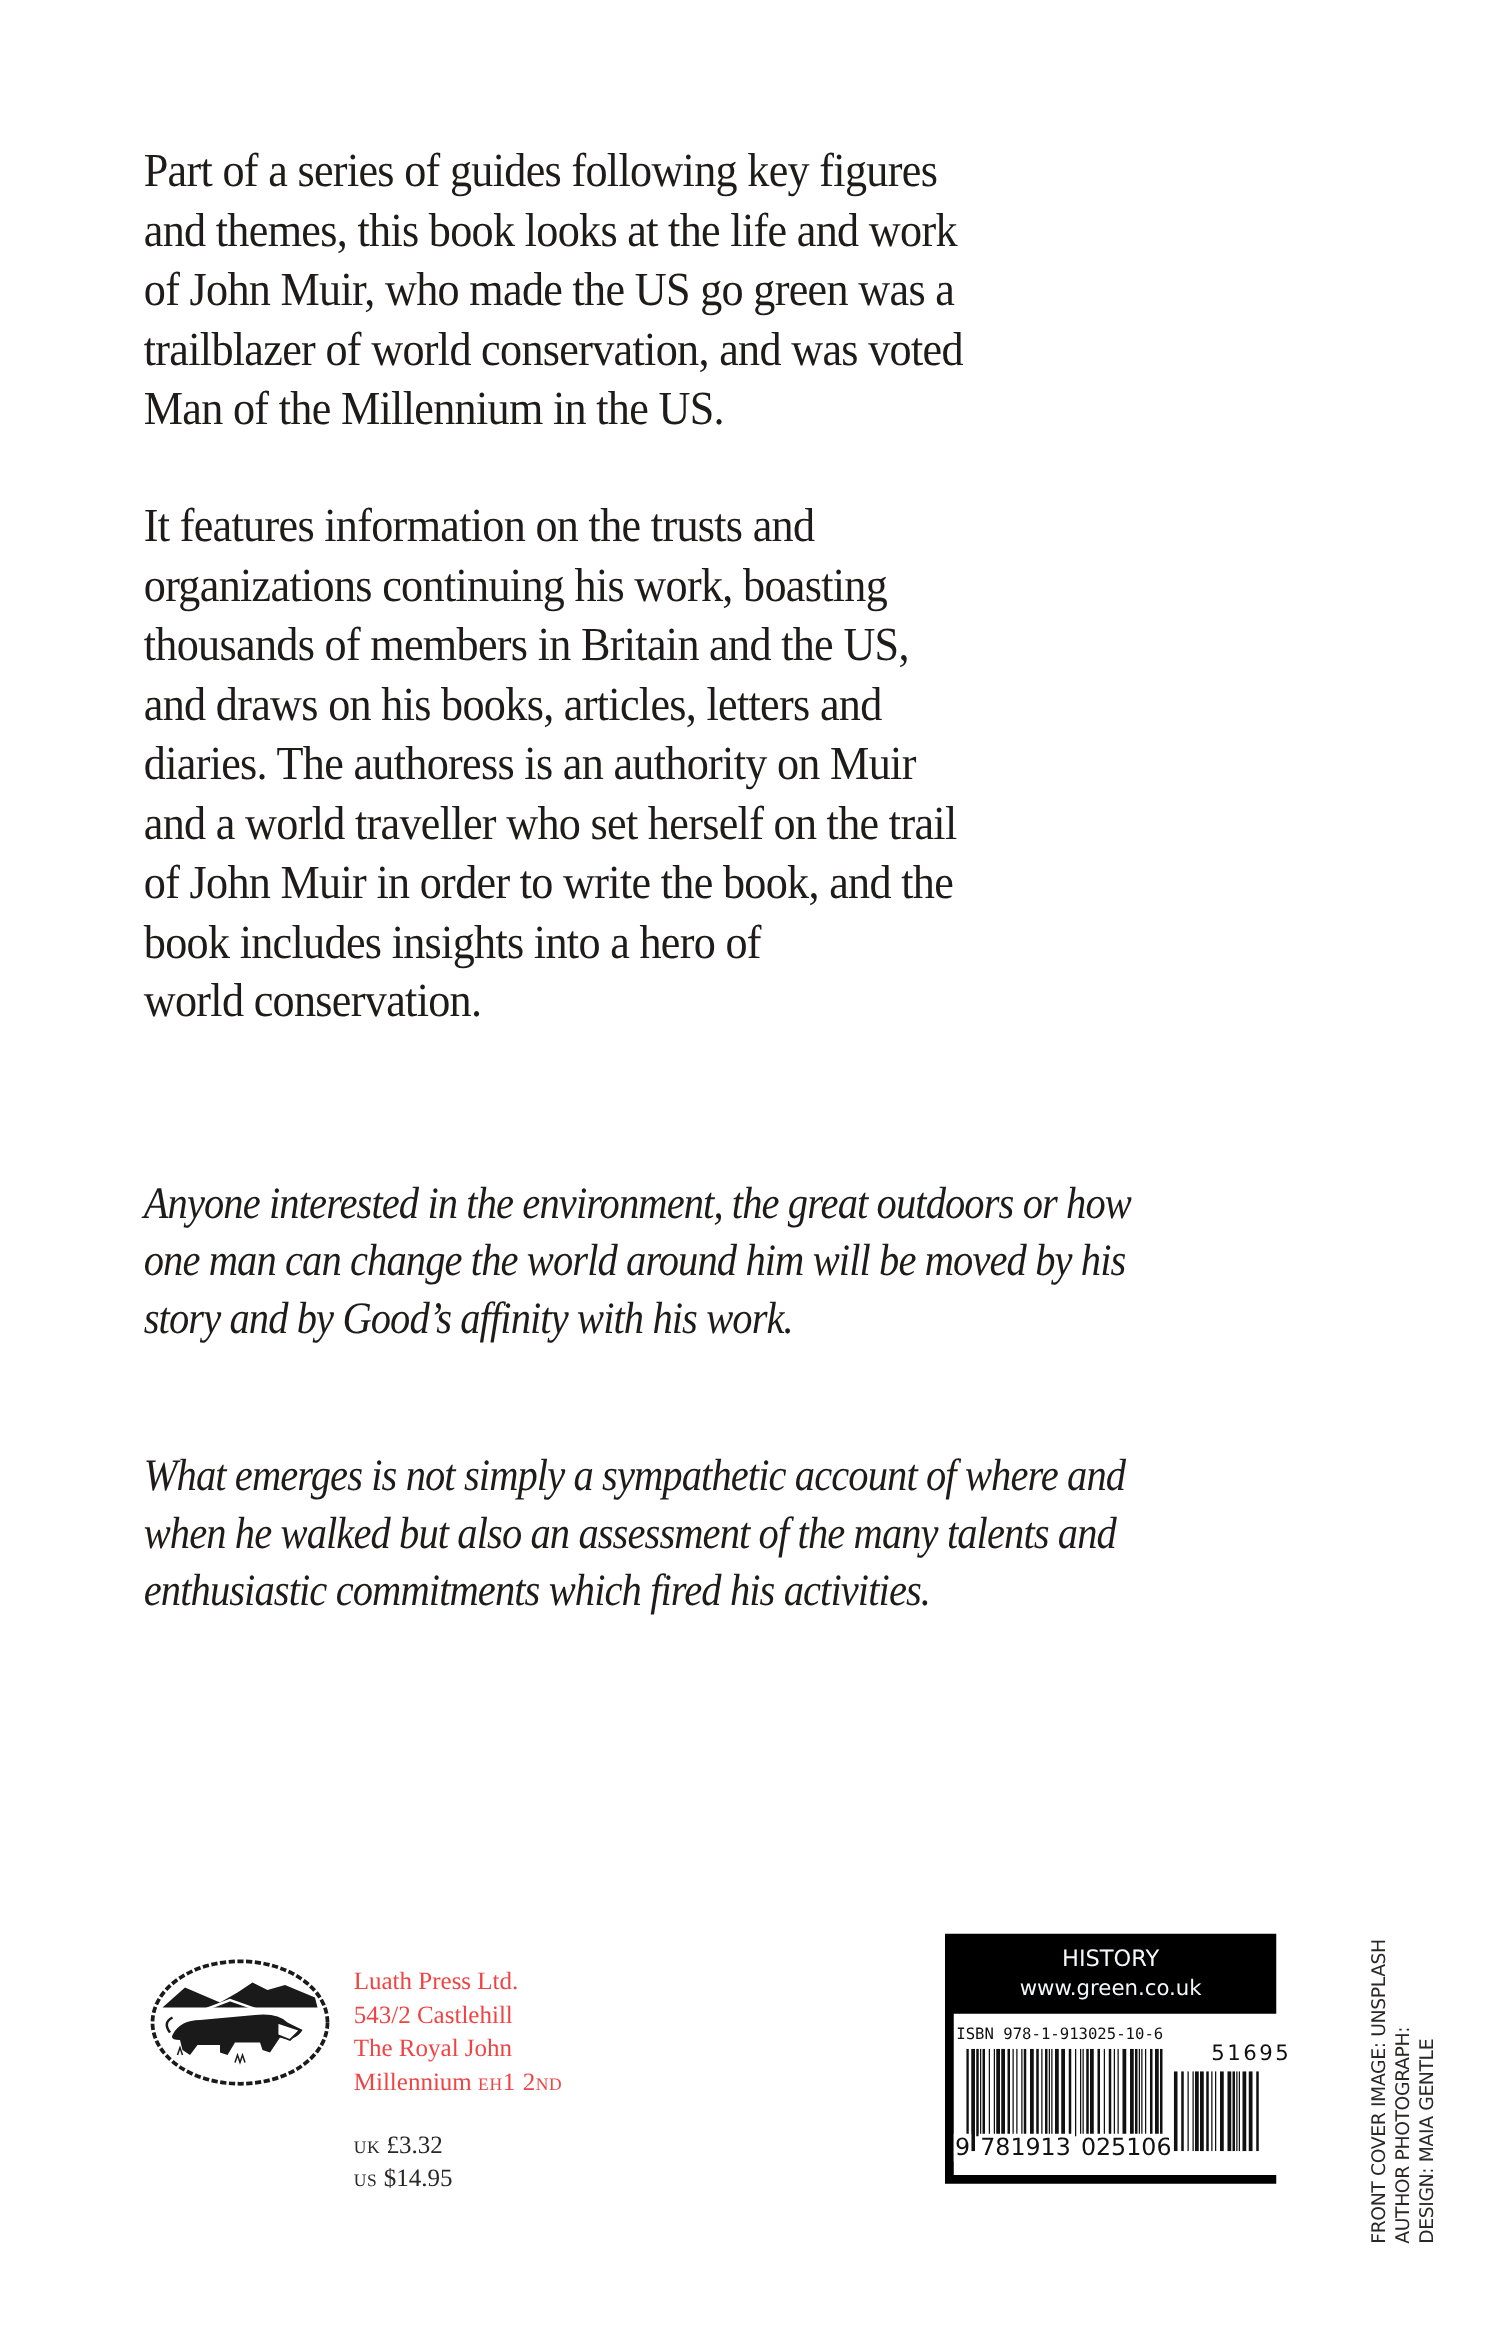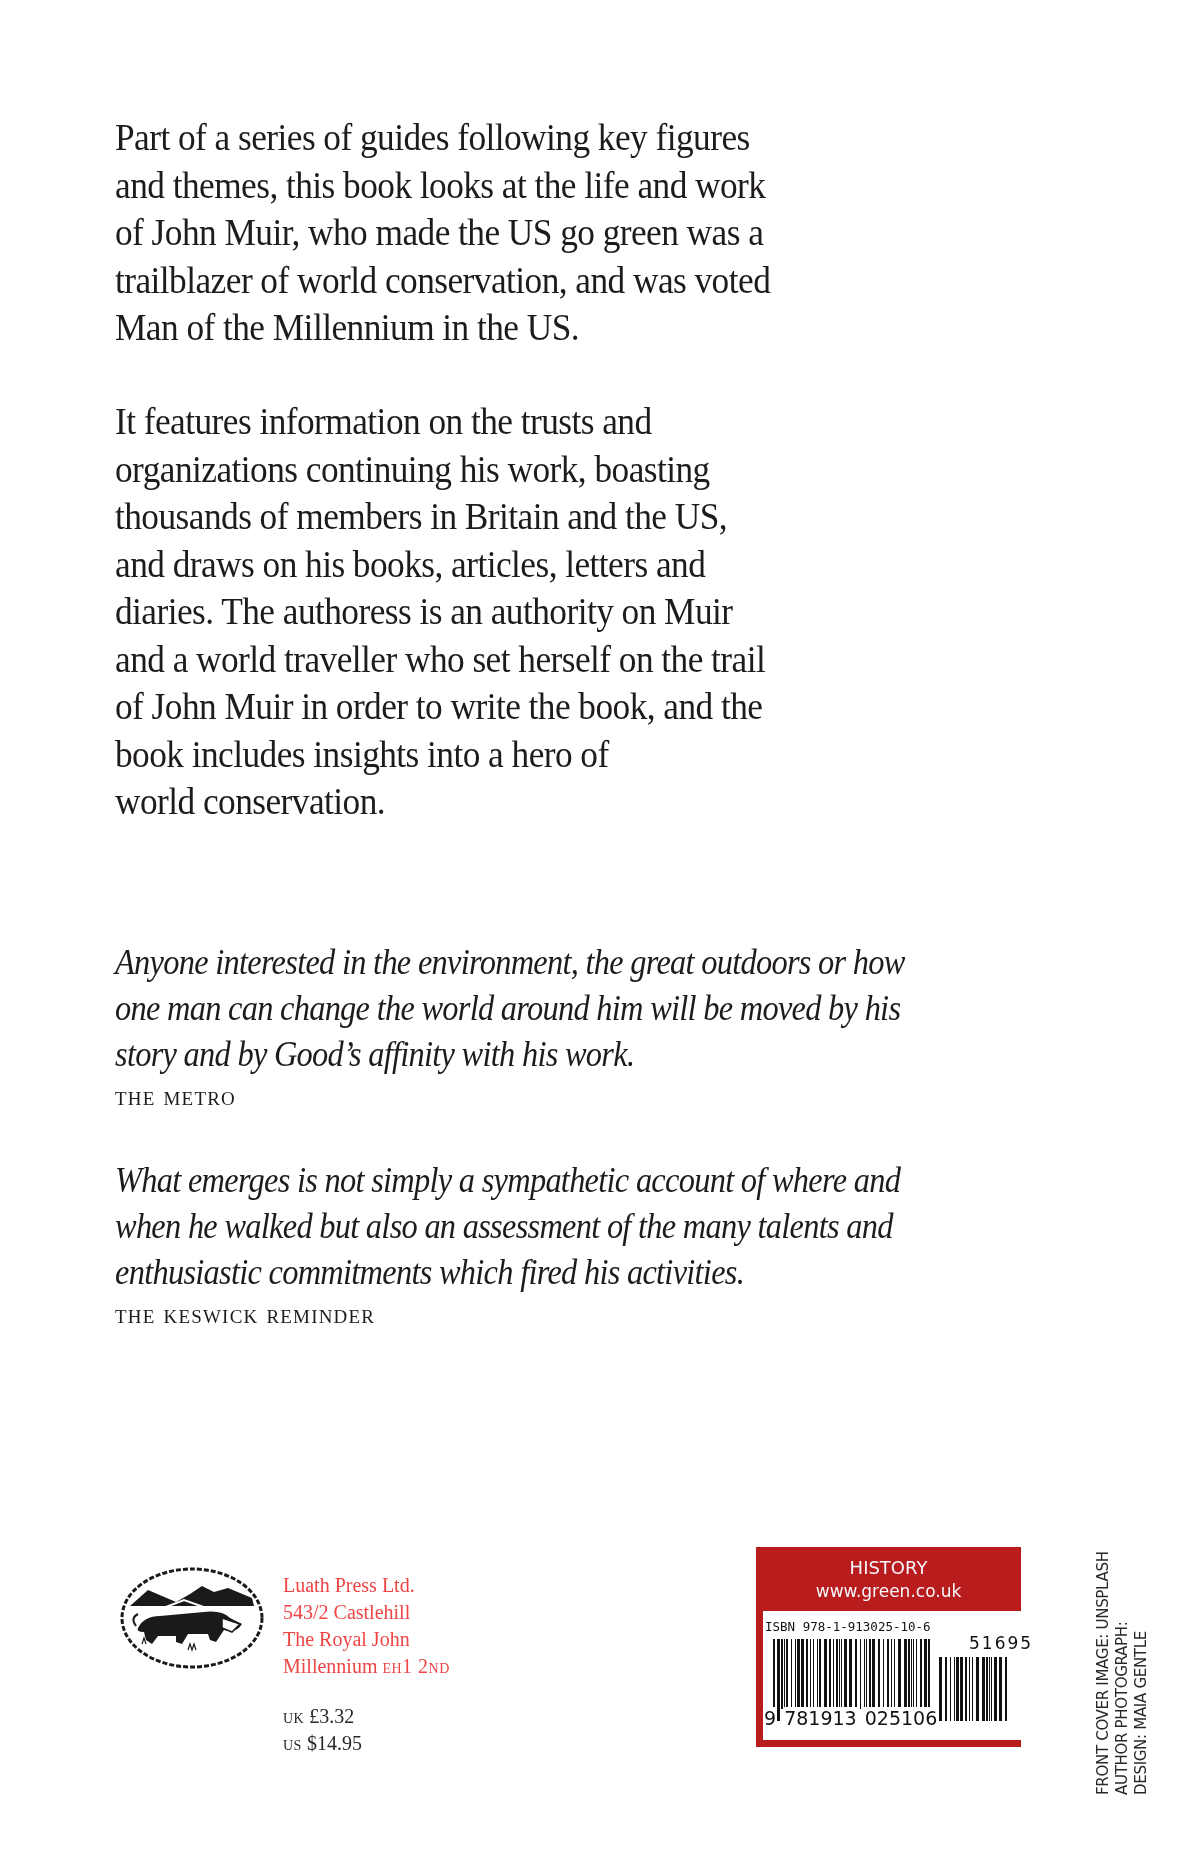--- a/index.html
+++ b/index.html
@@ -38,21 +38,21 @@
     }
     .address div { white-space: nowrap; }
     .sc { font-variant: small-caps; text-transform: lowercase; letter-spacing: 0.5px; }
     .prices {
       position: absolute; left: 283px; top: 1703px;
       font-size: 20px; line-height: 27px; color: #2a2726;
     }
 
     .isbn-box {
       position: absolute; left: 756px; top: 1547px; width: 265px; height: 200px;
-      background: #b91c1c;
+      background: #000000;
     }
     .isbn-box .cat {
       position: absolute; top: 10px; left: 0; right: 0; text-align: center;
       color: #f4f7fb; font-family: "DejaVu Sans", sans-serif; font-size: 18px;
     }
     .isbn-box .url {
       position: absolute; top: 34px; left: 0; right: 0; text-align: center;
       color: #f4f7fb; font-family: "DejaVu Sans", sans-serif; font-size: 17px;
     }
     .isbn-inner {
@@ -103,27 +103,25 @@
 and a world traveller who set herself on the trail
 of John Muir in order to write the book, and the
 book includes insights into a hero of
 world conservation.</p>
 </div>
 
 <div class="review" id="review-1">
   <p class="quote">Anyone interested in the environment, the great outdoors or how
 one man can change the world around him will be moved by his
 story and by Good’s affinity with his work.</p>
-  <div class="source">The Metro</div>
 </div>
 <div class="review" id="review-2">
   <p class="quote">What emerges is not simply a sympathetic account of where and
 when he walked but also an assessment of the many talents and
 enthusiastic commitments which fired his activities.</p>
-  <div class="source">The Keswick Reminder</div>
 </div>
 
 <svg class="logo" viewBox="0 0 148 104">
   <ellipse cx="74" cy="52" rx="70" ry="49" fill="#fff" stroke="#1a1a1a" stroke-width="3" stroke-dasharray="5 2"></ellipse>
   <path d="M12 40 L30 24 L58 36 L72 28 L84 20 L96 26 L110 22 L134 32 L136 40 Z" fill="#1a1a1a"></path>
   <path d="M20 42 L130 42" stroke="#fff" stroke-width="2"></path>
   <path d="M40 44 L66 34 L94 44" stroke="#fff" stroke-width="2" fill="none"></path>
   <path d="M20 62 Q26 50 42 50 L86 46 Q104 44 112 52 L124 58 Q118 68 106 64 L98 76 L92 74 L90 68 L70 68 L64 78 L58 76 L58 70 L40 70 L34 78 L28 74 L26 66 Q18 66 20 62 Z" fill="#1a1a1a"></path>
   <path d="M104 52 L122 58 L114 66 L104 62 Z" fill="#fff" stroke="#1a1a1a" stroke-width="1.5"></path>
   <path d="M18 60 Q12 52 20 48" stroke="#1a1a1a" stroke-width="2" fill="none"></path>

